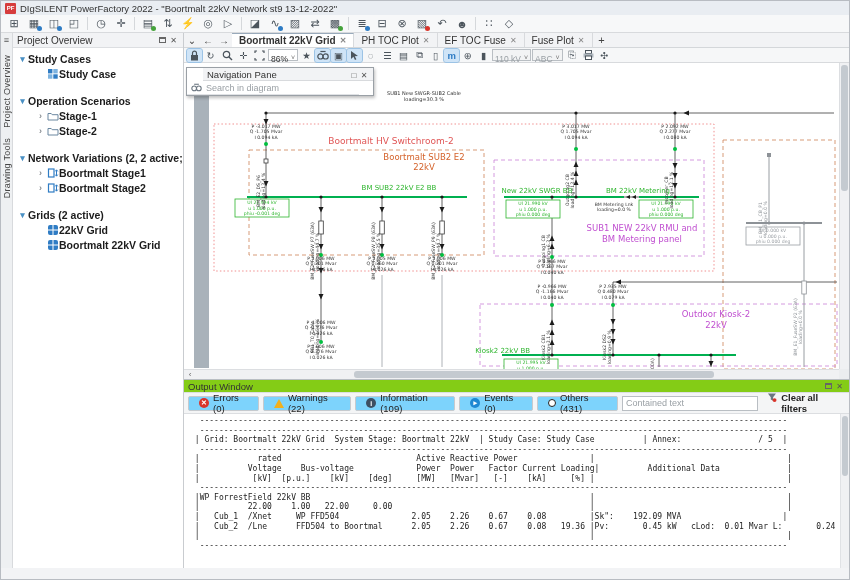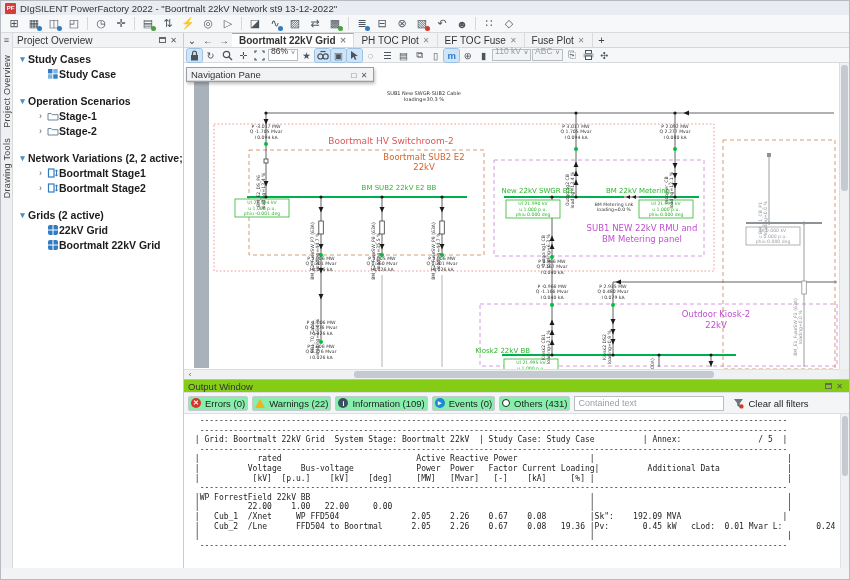--- a/index.html
+++ b/index.html
@@ -42,52 +42,52 @@
   .tabrow{height:15px;background:#f2f3f5;border-bottom:1px solid #d4d7da;display:flex;align-items:stretch;font-size:10px;}
   .tab-nav{width:16px;display:flex;align-items:center;justify-content:center;color:#444;font-size:10px;}
   .doc-tab{display:flex;align-items:center;gap:4px;padding:0 7px;border-right:1px solid #d8dadd;color:#333;cursor:default;}
   .doc-tab.active{background:#fff;font-weight:bold;border-top:1px solid #9ab;}
   .doc-tab .x{color:#888;font-size:8px;}
   .tab-plus{width:18px;display:flex;align-items:center;justify-content:center;font-size:11px;color:#444;}
   
   .toolbar2{height:15px;background:#f6f7f8;border-bottom:1px solid #d8dadd;display:flex;align-items:center;padding:0 3px;gap:1px;}
   .t2-icon{min-width:15px;height:13px;display:flex;align-items:center;justify-content:center;font-size:9.5px;color:#4b545c;border-radius:2px;padding:0 1px;}
   .t2-icon.hl{background:#cfe4f7;outline:1px solid #9cc3e5;}
-  .t2-select{height:12px;border:1px solid #b9bec3;background:#fff;font-size:8.5px;display:flex;align-items:flex-end;padding:4px 2px;gap:3px;color:#333;}
+  .t2-select{height:12px;border:1px solid #b9bec3;background:#fff;font-size:8.5px;display:flex;align-items:flex-start;padding:4px 2px;gap:3px;color:#333;}
   .t2-select .car{font-size:7px;color:#777;}
   .t2-select.dis{color:#9aa0a5;background:#f2f3f4;}
   
   .canvas{height:316px;background:#fff;position:relative;overflow:hidden;}
   .page-strip{position:absolute;left:10px;top:12px;width:15px;height:293px;background:#a9b2ba;}
   .vscroll{position:absolute;right:0;top:0;width:10px;height:306px;background:#f0f1f3;border-left:1px solid #dcdee1;}
   .vscroll .thumb{position:absolute;left:1px;top:2px;width:7px;height:126px;background:#c4cad0;border-radius:3px;}
   .hscroll{position:absolute;left:0;bottom:0;width:655px;height:10px;background:#f0f1f3;border-top:1px solid #dcdee1;display:flex;align-items:center;}
   .hscroll .arr{width:12px;text-align:center;font-size:8px;color:#666;}
   .hscroll .thumb{position:absolute;left:170px;top:1px;width:360px;height:7px;background:#c4cad0;border-radius:3px;}
   .scorner{position:absolute;right:0;bottom:0;width:10px;height:10px;background:#ebedef;}
   
   .navpane{position:absolute;left:2px;top:4px;width:188px;background:#fff;border:1px solid #9aa0a6;box-shadow:1px 2px 3px rgba(0,0,0,.25);z-index:5;}
-  .navpane .np-title{height:13px;background:#f2f3f5;border-bottom:1px solid #d8dadd;display:flex;align-items:flex-end;padding:0 4px;font-size:9.5px;color:#333;}
+  .navpane .np-title{height:13px;background:#f2f3f5;border-bottom:1px solid #d8dadd;display:flex;align-items:flex-end;padding:0 4px;font-size:9.5px;color:#333;margin-left:16px;}
   .np-title .t{flex:1;}
   .np-btn{width:10px;text-align:center;font-size:8px;color:#555;}
   .np-search{height:14px;display:flex;align-items:center;gap:4px;padding:0 4px;border-bottom:1px solid #e0e2e5;width:172px;}
   .np-search .ph{font-size:9px;color:#9aa0a5;}
   
   .output{height:189px;background:#fff;border-top:1px solid #b9bec3;display:flex;flex-direction:column;}
   .out-title{height:13px;background:#84cc16;display:flex;align-items:center;padding:0 4px;font-size:9.5px;color:#333;border-bottom:1px solid #dcdee1;}
   .out-title .t{flex:1;}
   .out-filters{height:21px;background:#f4f5f6;border-bottom:1px solid #dcdee1;display:flex;align-items:center;gap:4px;padding:0 4px;}
-  .filter-tab{height:15px;display:flex;align-items:center;gap:4px;padding:0 2px;background:#86efac;border:1px solid #c6cace;border-radius:2px;font-size:9.5px;color:#222;cursor:default;justify-content:center;}
+  .filter-tab{height:15px;display:flex;align-items:center;gap:4px;padding:0 10px;background:#7dd3fc;border:1px solid #c6cace;border-radius:2px;font-size:9.5px;color:#222;cursor:default;justify-content:center;}
   .fi{width:10px;height:10px;border-radius:50%;display:inline-flex;align-items:center;justify-content:center;font-size:7px;color:#fff;font-weight:bold;flex:none;}
   .fi-err{background:#d9342b;} .fi-info{background:#3d4f63;} .fi-ev{background:#1e88d2;}
   .fi-oth{background:#fff;border:1.5px solid #222;width:8px;height:8px;}
   .fi-warn{width:0;height:0;border-left:5px solid transparent;border-right:5px solid transparent;border-bottom:9px solid #f2b01e;border-radius:0;background:none;}
   .flt-input{height:15px;width:150px;border:1px solid #b9bec3;font-size:9px;padding:0 3px;color:#333;font-family:"Liberation Sans",sans-serif;}
   .flt-input::placeholder{color:#9aa0a5;}
-  .clear-btn{display:flex;align-items:center;gap:4px;font-size:9.5px;color:#222;padding:0 5px;}
+  .clear-btn{display:flex;align-items:flex-start;gap:4px;font-size:9.5px;color:#222;padding:0 5px;font-weight:bold;}
   .out-body{flex:1;overflow:hidden;position:relative;}
   .out-body pre{margin:0;padding:2px 0 0 6px;font-family:"DejaVu Sans Mono",monospace;font-size:8px;line-height:9.6px;color:#222;}
   .out-vscroll{position:absolute;right:0;top:0;width:9px;height:100%;background:#f0f1f3;border-left:1px solid #e0e2e5;}
   .out-vscroll .thumb{position:absolute;left:1px;top:2px;width:6px;height:60px;background:#c4cad0;border-radius:3px;}
   svg text{font-family:"DejaVu Sans",sans-serif;}
 </style>
 </head>
 <body>
 
 <div class="app">
@@ -497,20 +497,28 @@
             <text x="470" y="303" text-anchor="middle" font-size="4.6" fill="#555555" transform="rotate(-90 470 303)"><tspan x="470" dy="0">(200A)</tspan></text>
           </svg>
 
         
         <div class="navpane">
           <div class="np-title">
             <span class="t">Navigation Pane</span>
             <span class="np-btn">□</span>
             <span class="np-btn">✕</span>
           </div>
+          <div class="np-search">
+            <svg width="11" height="9" viewBox="0 0 12 10">
+                <circle cx="3.4" cy="6" r="2.6" fill="none" stroke="#6b7680" stroke-width="1.2"></circle>
+                <circle cx="8.6" cy="6" r="2.6" fill="none" stroke="#6b7680" stroke-width="1.2"></circle>
+                <path d="M3.4 1.4 h5.2" stroke="#6b7680" stroke-width="1.2"></path>
+              </svg>
+            <span class="ph">Search in diagram</span>
+          </div>
         </div>
 
         <div class="vscroll">
             <div class="thumb"></div>
           </div>
         <div class="hscroll">
           <span class="arr">‹</span>
           <div class="thumb"></div>
         </div>
         <div class="scorner"></div>

